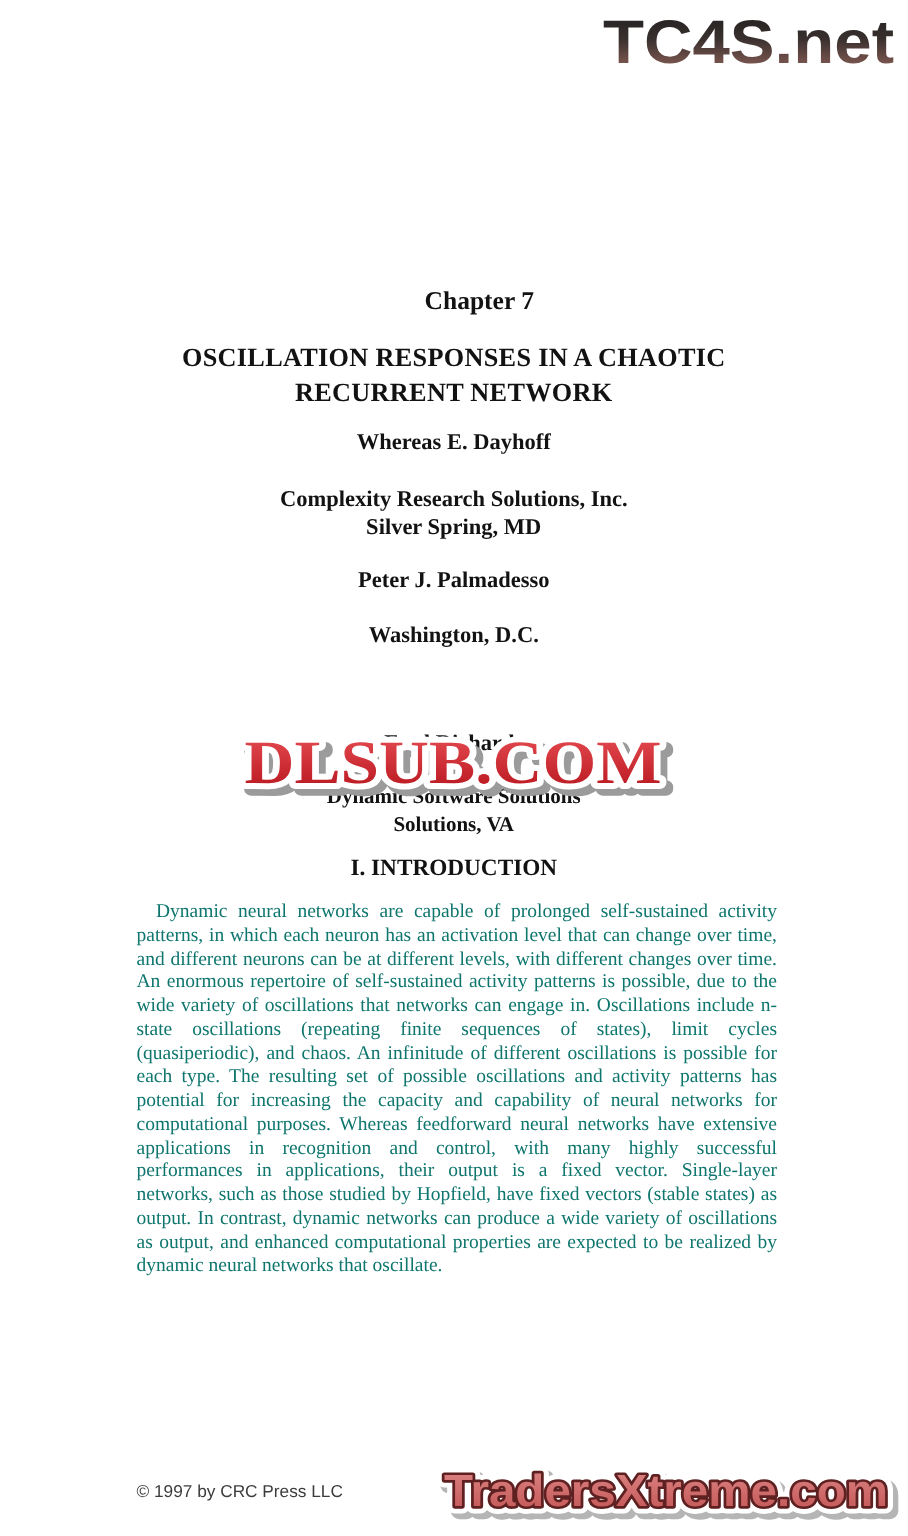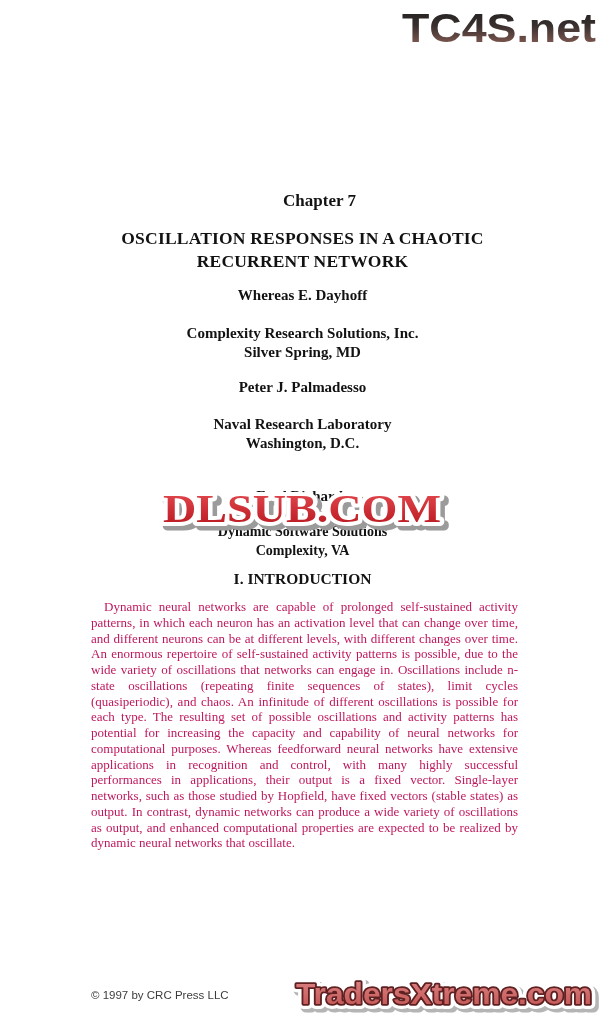--- a/index.html
+++ b/index.html
@@ -32,21 +32,21 @@
   .section-head { top: 570px; font-size: 15.5px; }
   .intro {
     position: absolute;
     top: 599px;
     left: 91px;
     width: 427px;
     font-size: 13px;
     line-height: 15.75px;
     text-align: justify;
     text-indent: 13px;
-    color: #be185d;
+    color: #0f766e;
   }
   .copyright {
     position: absolute;
     top: 989px;
     left: 91px;
     font-family: "Liberation Sans", sans-serif;
     font-size: 11.5px;
     color: #3c3c3c;
   }
   .wm { position: absolute; pointer-events: none; }
@@ -68,28 +68,27 @@
   </div>
 
   <div class="cline name-1">Whereas E. Dayhoff</div>
   <div class="cline aff-1">
     <div>Complexity Research Solutions, Inc.</div>
     <div>Silver Spring, MD</div>
   </div>
 
   <div class="cline name-2">Peter J. Palmadesso</div>
   <div class="cline aff-2">
-    <div>Naval Research Laboratory</div>
     <div>Washington, D.C.</div>
   </div>
 
   <div class="cline name-3">Fred Richards</div>
   <div class="cline aff-3">
     <div>Dynamic Software Solutions</div>
-    <div>Complexity, VA</div>
+    <div>Solutions, VA</div>
   </div>
 
   <div class="cline section-head">I. INTRODUCTION</div>
 
   <div class="intro">Dynamic neural networks are capable of prolonged self-sustained activity patterns, in which each neuron has an activation level that can change over time, and different neurons can be at different levels, with different changes over time. An enormous repertoire of self-sustained activity patterns is possible, due to the wide variety of oscillations that networks can engage in.  Oscillations include n-state oscillations (repeating finite sequences of states), limit cycles (quasiperiodic), and chaos.  An infinitude of different oscillations is possible for each type.  The resulting set of possible oscillations and activity patterns has potential for increasing the capacity and capability of neural networks for computational purposes.  Whereas feedforward neural networks have extensive applications in recognition and control, with many highly successful performances in applications, their output is a fixed vector.  Single-layer networks, such as those studied by Hopfield, have fixed vectors (stable states) as output. In contrast, dynamic networks can produce a wide variety of oscillations as output, and enhanced computational properties are expected to be realized by dynamic neural networks that oscillate.</div>
 
   <div class="copyright">© 1997 by CRC Press LLC</div>
 
   <svg class="wm wm-top" width="205" height="55" viewBox="0 0 205 55">
     <defs>

